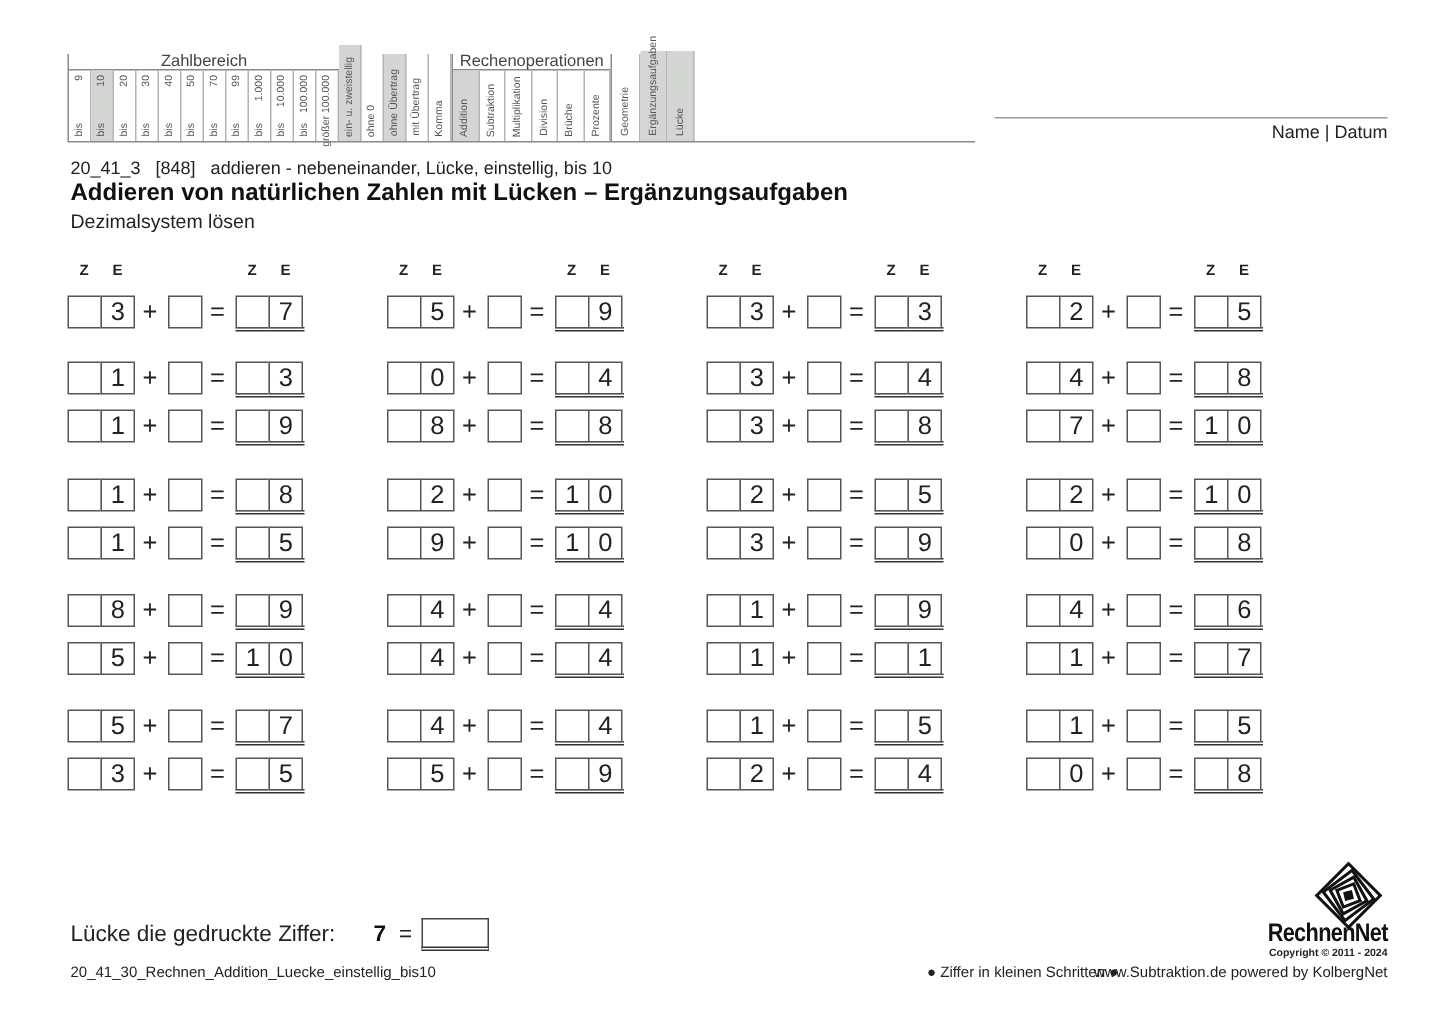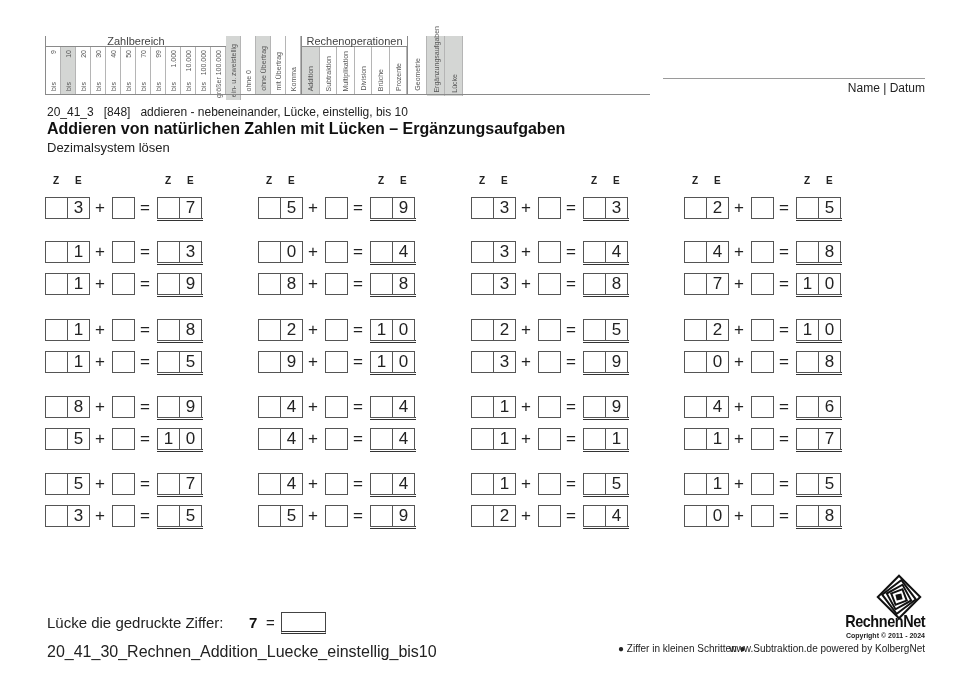--- a/index.html
+++ b/index.html
@@ -1,20 +1,20 @@
 <!DOCTYPE html>
 <html><head>
 <meta charset="utf-8">
 <style>
   * { box-sizing: border-box; margin: 0; padding: 0; }
   html, body { width: 963px; height: 681px; background: #ffffff; overflow: hidden; }
   body { position: relative; font-family: "Liberation Sans", sans-serif; color: #1a1a1a; }
 
   
-  .cls { position: absolute; top: 36px; left: 45px; height: 58px; display: flex; align-items: flex-start; }
+  .cls { position: absolute; top: 36px; left: 45px; height: 58px; display: flex; align-items: flex-end; }
   .grp { display: flex; flex-direction: column; border-left: 1px solid #8a8a8a; height: 58px; }
   .grp-title { height: 11px; font-size: 11px; line-height: 11px; text-align: center; color: #444; border-bottom: 1px solid #8a8a8a; white-space: nowrap; }
   .grp-cols { display: flex; flex: 1; }
   .col { position: relative; border-right: 1px solid #b5b5b5; height: 100%; }
   .col.shade { background: #d4d6d4; }
   .col .vt { position: absolute; left: 50%; bottom: 3px; transform: translateX(-50%) rotate(180deg); writing-mode: vertical-rl; font-size: 7px; color: #555; white-space: nowrap; line-height: 1; }
   .col .vt.top { bottom: auto; top: 3px; }
   .solo { position: relative; height: 58px; border-right: 1px solid #b5b5b5; border-bottom: none; }
   .solo.tall { height: 64px; }
   .solo.shade { background: #d4d6d4; }
@@ -44,21 +44,21 @@
   .ans { position: absolute; top: 0; left: 112px; width: 46px; height: 24px; border-bottom: 3px double #333; }
   .ans .box { top: 0; width: 23px; }
   .ans .r-z { left: 0; }
   .ans .r-e { left: 22px; }
 
   
   .count { position: absolute; top: 614px; left: 47px; font-size: 15px; color: #222; }
   .count-num { position: absolute; top: 614px; left: 249px; font-size: 15px; font-weight: bold; color: #111; }
   .count-eq { position: absolute; top: 614px; left: 266px; font-size: 15px; color: #222; }
   .count-box { position: absolute; top: 612px; left: 281px; width: 45px; height: 22px; border: 1px solid #444; border-bottom: 3px double #333; }
-  .file { position: absolute; top: 643px; left: 47px; font-size: 16px; color: #222; }
+  .file { position: absolute; top: 643px; left: 47px; font-size: 10px; color: #222; }
   .slogan { position: absolute; top: 643px; left: 618px; font-size: 10px; color: #222; }
   .url { position: absolute; top: 643px; right: 38px; font-size: 10px; color: #222; }
   .logo { position: absolute; top: 574px; left: 876px; width: 46px; height: 46px; }
   .brand { position: absolute; top: 612px; right: 38px; font-size: 17px; font-weight: bold; color: #111; letter-spacing: -0.5px; transform: scaleX(0.85); transform-origin: right; }
   .copy { position: absolute; top: 632px; right: 38px; font-size: 7px; font-weight: bold; color: #222; }
 </style>
 </head>
 <body>
 
 <div class="cls" id="cls">

